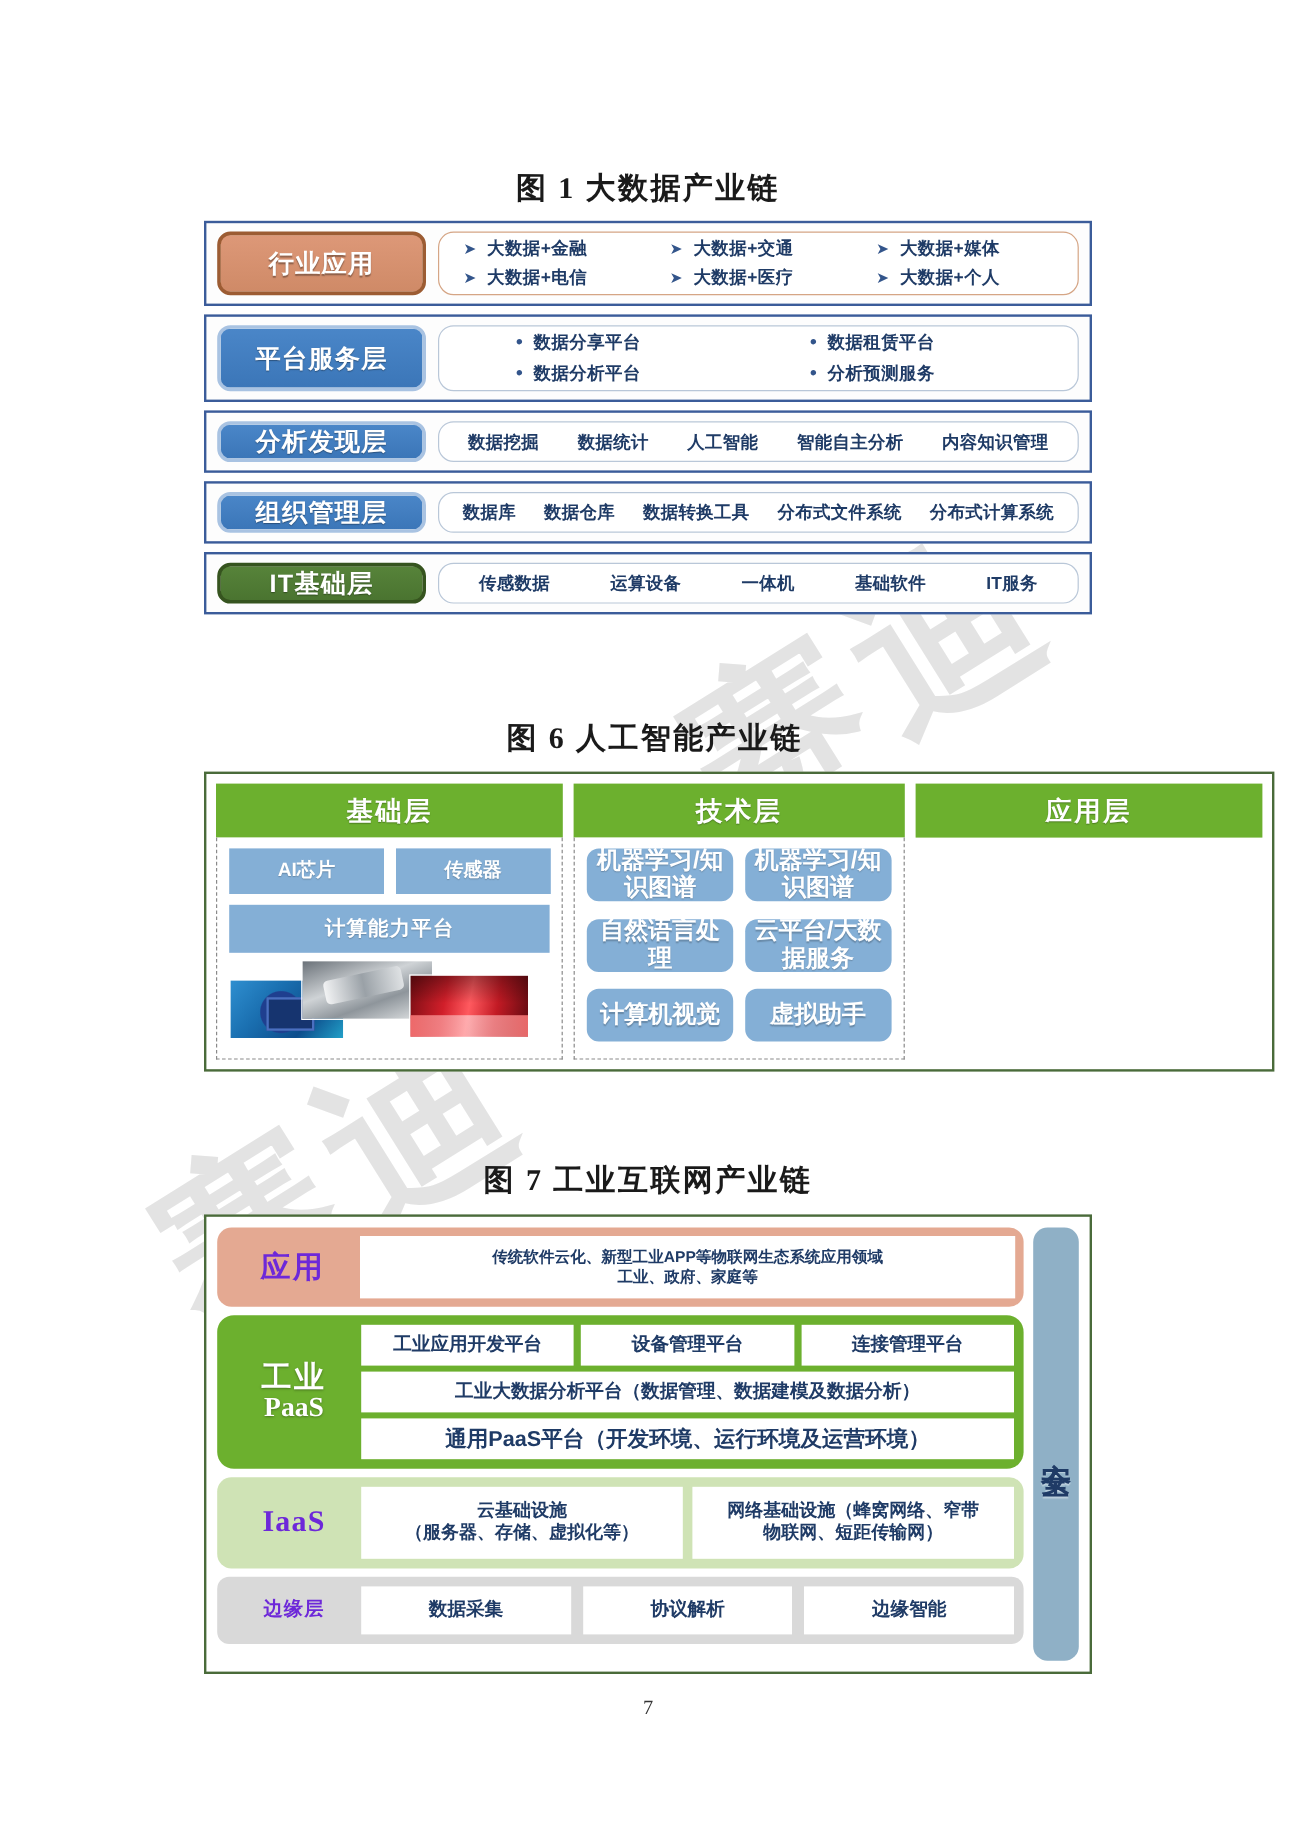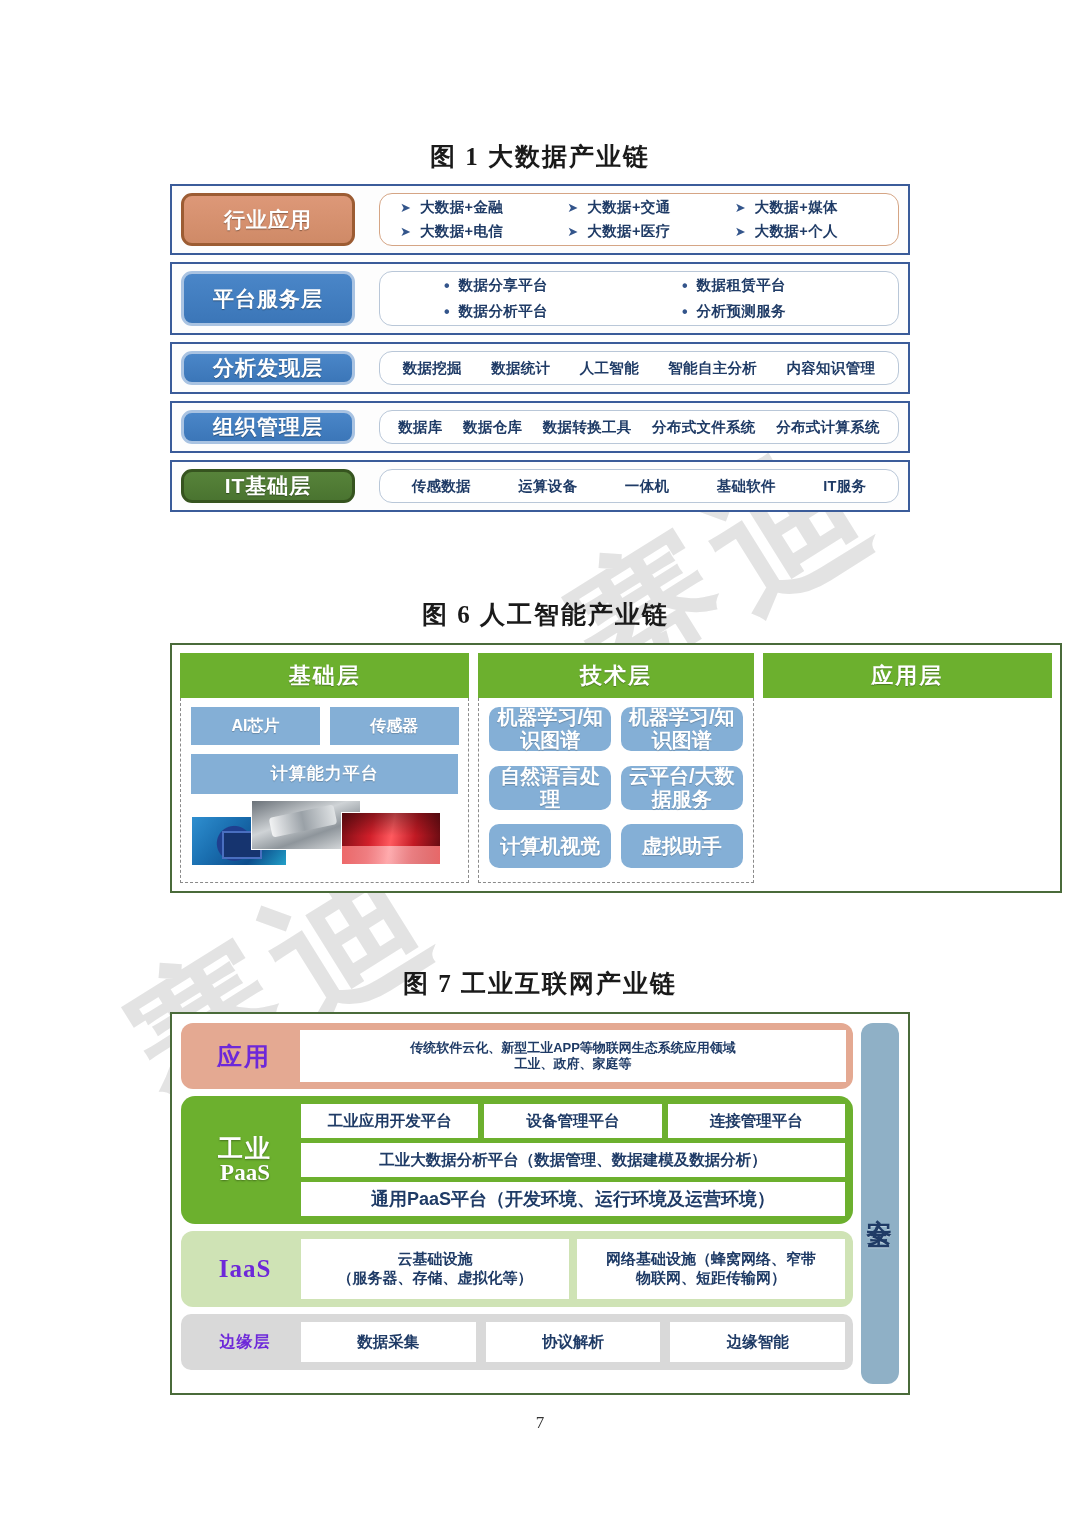--- a/index.html
+++ b/index.html
@@ -45,21 +45,21 @@
     left: 170px; top: 184px;
     width: 740px;
   }
   .f5-row {
     display: flex;
     align-items: stretch;
     border: 2px solid #3b5c9a;
     background: #fdfdfd;
     padding: 7px 9px;
     margin-bottom: 7px;
-    gap: 24px;
+    gap: 10px;
     min-height: 52px;
   }
   .f5-label {
     flex: 0 0 174px;
     display: flex; align-items: center; justify-content: center;
     border-radius: 11px;
     color: #ffffff;
     font-weight: bold;
     font-size: 21px;
     letter-spacing: 1px;

